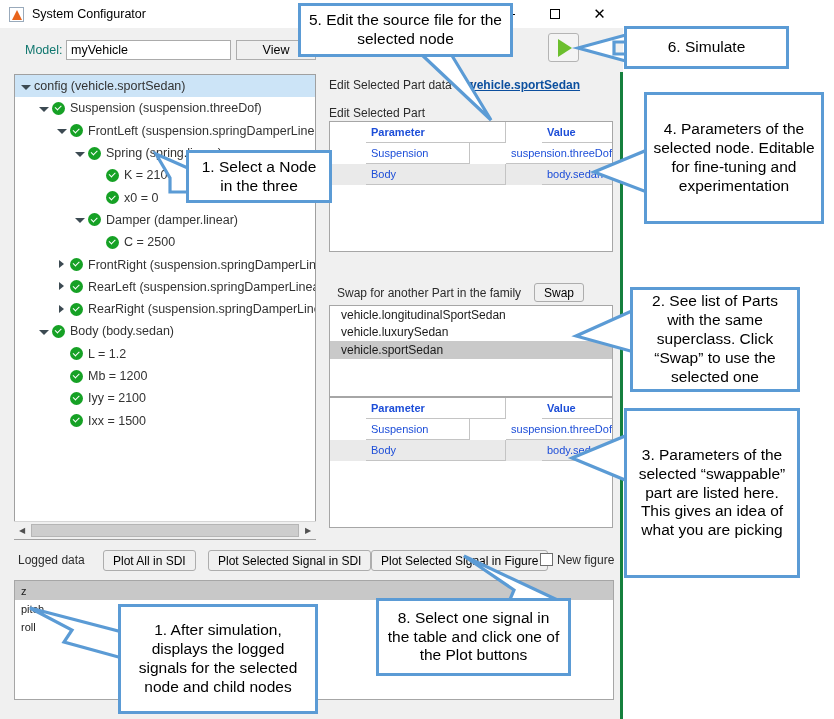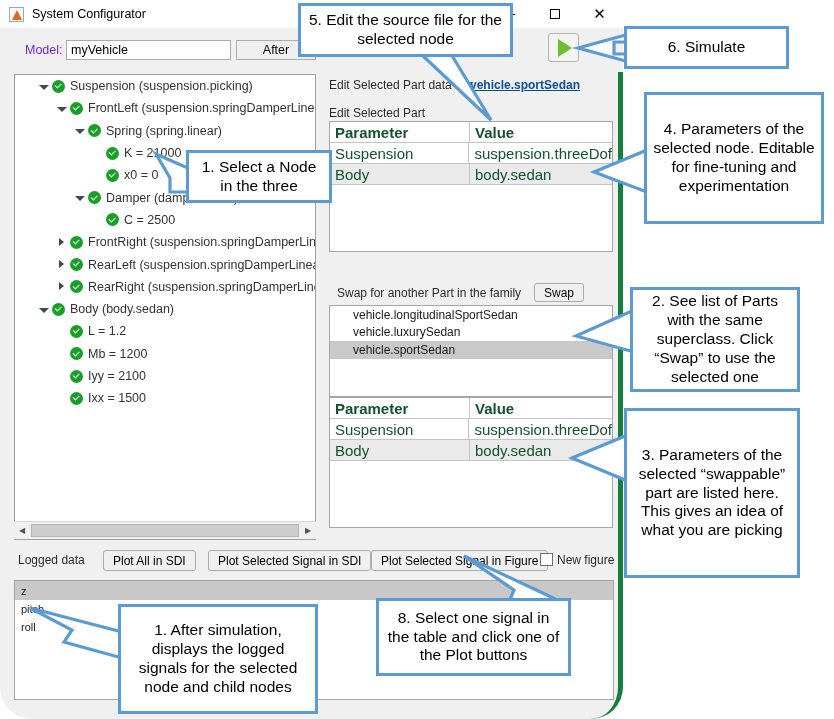--- a/index.html
+++ b/index.html
@@ -7,23 +7,22 @@
     width:834px;height:719px;
     background:#ffffff;
     font-family:"Liberation Sans",sans-serif;
     position:relative;overflow:hidden;
     -webkit-font-smoothing:antialiased;
   }
   
   #app-window{
     position:absolute;left:0;top:0;width:623px;height:719px;
     background:#f0f0f0;
-    border-right:5px solid #15803d;
+    border-right:3px solid #15803d;
     box-sizing:border-box;
-    border-radius:32px;
   }
   #title-bar{
     position:absolute;left:0;top:0;width:623px;height:28px;
     background:#ffffff;
     display:flex;align-items:center;
   }
   #app-icon{
     width:15px;height:15px;margin-left:9px;margin-right:8px;
     position:relative;background:#ffffff;border:1px solid #9ab;
     box-sizing:border-box;
@@ -46,21 +45,21 @@
   .glyph-min{display:block;width:11px;height:1px;background:#000;}
   .glyph-max{display:block;width:10px;height:10px;border:1px solid #000;box-sizing:border-box;}
   .glyph-close{font-size:15px;line-height:1;font-family:"DejaVu Sans",sans-serif;}
 
   
   #toolbar{
     position:absolute;left:0;top:28px;width:623px;height:44px;
     background:#f0f0f0;
   }
   #model-label{
-    position:absolute;left:25px;top:43px;font-size:12.5px;color:#6d28d9;
+    position:absolute;left:25px;top:43px;font-size:12.5px;color:#0f766e;
   }
   #model-input{
     position:absolute;left:66px;top:40px;width:165px;height:20px;
     background:#ffffff;border:1px solid #ababab;
     font-size:12.5px;font-family:"Liberation Sans",sans-serif;
     color:#000;padding:0 4px;box-sizing:border-box;line-height:18px;
   }
   #view-button{
     position:absolute;left:236px;top:40px;width:80px;height:20px;
     background:#f0f0f0;border:1px solid #adadad;
@@ -140,41 +139,41 @@
     position:absolute;left:329px;top:106px;font-size:12px;color:#2b2b2b;
   }
   .param-table{
     position:absolute;border:1px solid #a6a6a6;background:#ffffff;
     box-sizing:border-box;overflow:hidden;
   }
   .param-table .row{display:flex;height:21px;align-items:stretch;}
   .param-table .row.header{font-weight:bold;background:#ffffff;}
   .param-table .row.alt{background:#eaeaea;}
   .param-table .cell{
-    font-size:15px;color:#14532d;display:flex;align-items:center;
-    padding-left:5px;box-sizing:border-box;border-bottom:1px solid #c4c4c4;
+    font-size:11px;color:#1d4ed8;display:flex;align-items:center;
+    padding-left:5px;box-sizing:border-box;border-bottom:1px solid #c4c4c4;margin-left:36px;
   }
   .param-table .cell.c1{width:140px;border-right:1px solid #c4c4c4;}
   .param-table .cell.c2{flex:1 1 auto;}
   #edit-part-table{left:329px;top:121px;width:284px;height:131px;}
   #swap-part-table{left:329px;top:397px;width:284px;height:131px;}
 
   #swap-label{position:absolute;left:337px;top:286px;font-size:12px;color:#2b2b2b;}
   #swap-button{
     position:absolute;left:534px;top:283px;width:50px;height:19px;
     background:#f0f0f0;border:1px solid #adadad;border-radius:3px;
     font-size:12px;color:#000;display:flex;align-items:center;justify-content:center;
     box-sizing:border-box;cursor:pointer;
   }
   #family-list{
     position:absolute;left:329px;top:305px;width:284px;height:92px;
     background:#ffffff;border:1px solid #a6a6a6;box-sizing:border-box;overflow:hidden;
   }
   #family-list .item{
-    height:17.5px;display:flex;align-items:center;padding-left:23px;
+    height:17.5px;display:flex;align-items:center;padding-left:11px;
     font-size:12px;color:#1a1a1a;
   }
   #family-list .item.selected{background:#c9c9c9;}
 
   
   #logged-label{position:absolute;left:18px;top:553px;font-size:12px;color:#2b2b2b;}
   .plot-button{
     position:absolute;top:550px;height:21px;background:#f0f0f0;
     border:1px solid #adadad;border-radius:3px;font-size:12px;color:#000;
     display:flex;align-items:center;justify-content:center;box-sizing:border-box;
@@ -227,31 +226,36 @@
         <span class="glyph-max"></span>
       </div>
     <div class="win-btn" id="win-close">
         <span class="glyph-close">✕</span>
       </div>
   </div>
 
   <div id="toolbar"></div>
   <div id="model-label">Model:</div>
   <div id="model-input">myVehicle</div>
-  <div id="view-button">After</div>
+  <div id="view-button">View</div>
   <div id="simulate-button">
       <span class="play"></span>
     </div>
 
   <div id="tree-panel">
+      <div class="tree-row selected">
+        <span style="display: inline-block; flex: 0 0 auto; width: 4px;"></span>
+        <span class="twisty open"></span>
+        <span>config (vehicle.sportSedan)</span>
+      </div>
       <div class="tree-row">
         <span style="display: inline-block; flex: 0 0 auto; width: 22px;"></span>
         <span class="twisty open"></span>
         <span class="status-icon"></span>
-        <span>Suspension (suspension.picking)</span>
+        <span>Suspension (suspension.threeDof)</span>
       </div>
       <div class="tree-row">
         <span style="display: inline-block; flex: 0 0 auto; width: 40px;"></span>
         <span class="twisty open"></span>
         <span class="status-icon"></span>
         <span>FrontLeft (suspension.springDamperLinear)</span>
       </div>
       <div class="tree-row">
         <span style="display: inline-block; flex: 0 0 auto; width: 58px;"></span>
         <span class="twisty open"></span>

